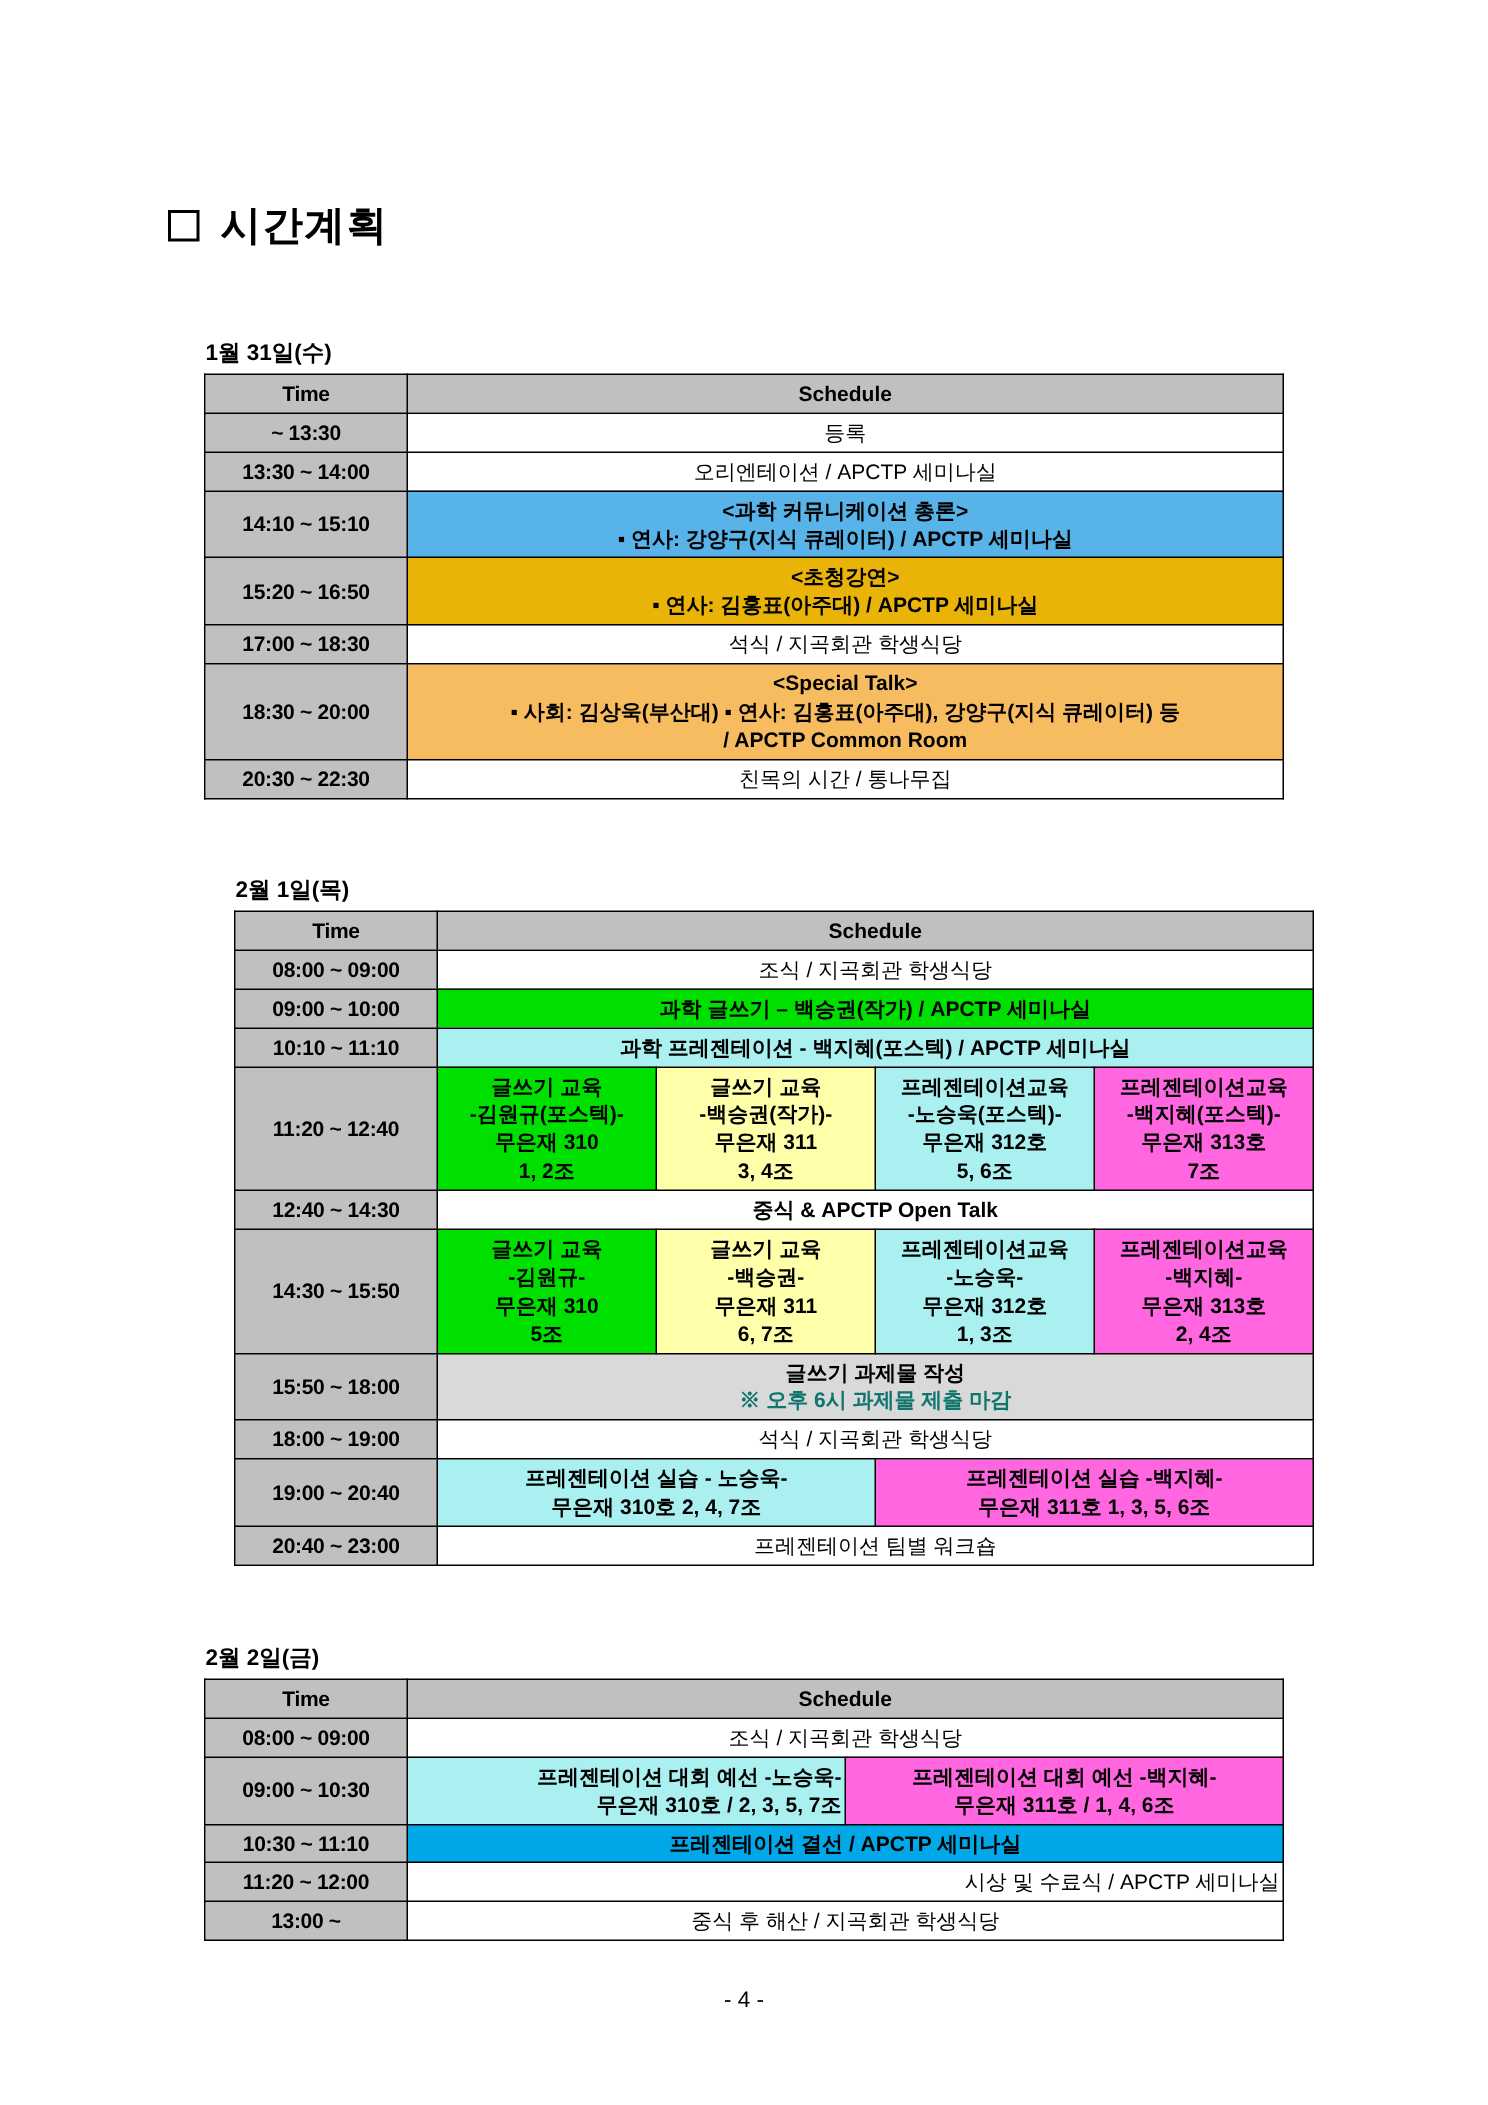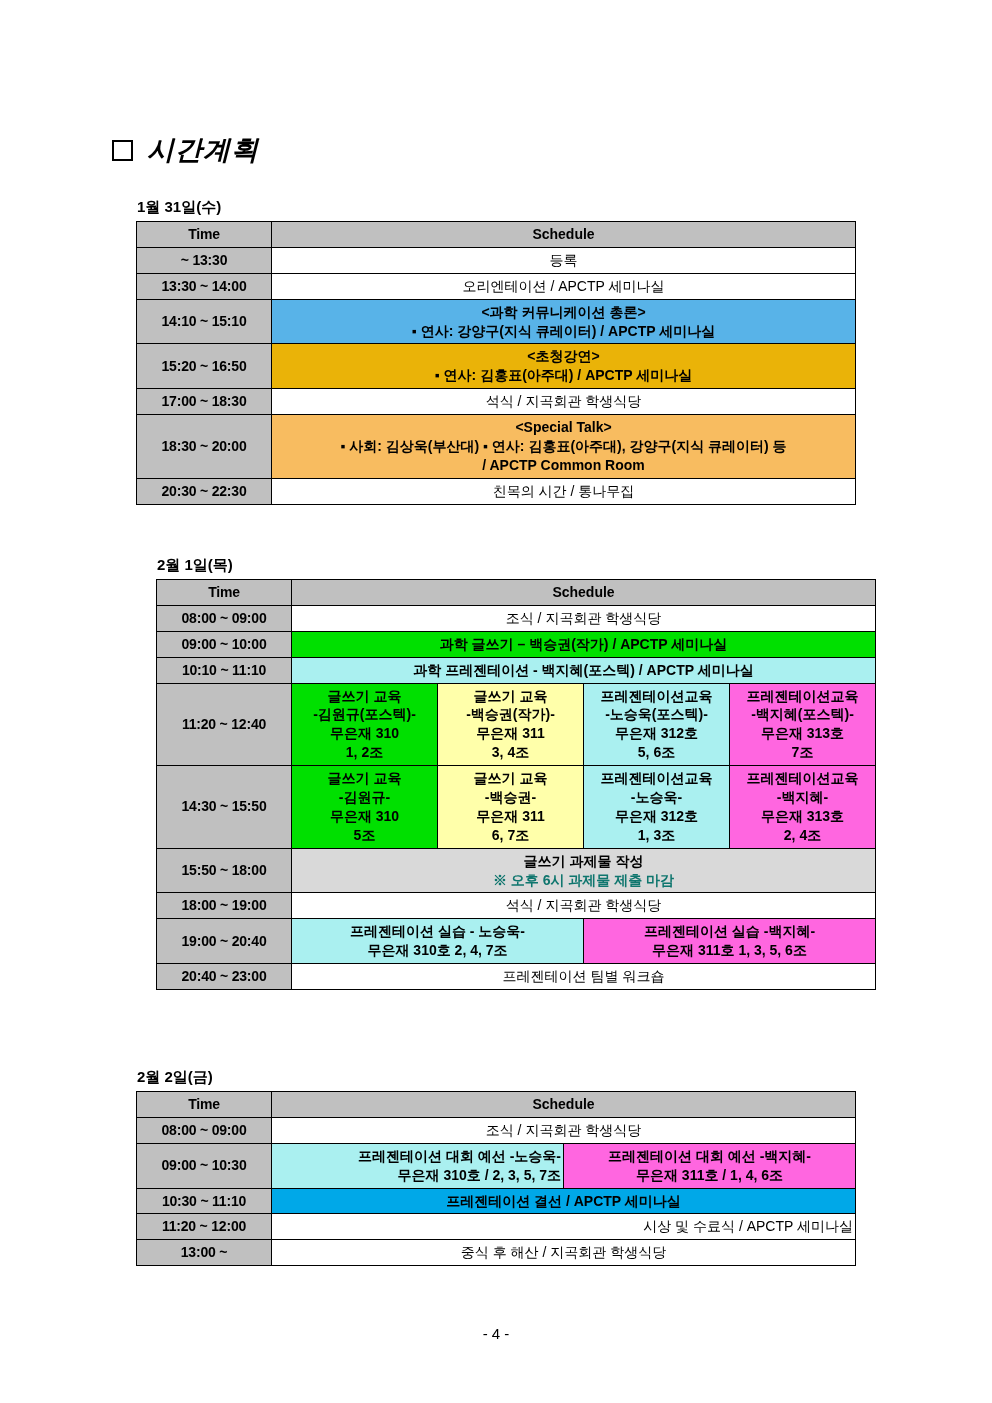--- a/index.html
+++ b/index.html
@@ -32,32 +32,32 @@
   .title-box {
     width: 21px;
     height: 21px;
     border: 2px solid #000;
     box-sizing: border-box;
   }
   .title-text {
     font-size: 27px;
     font-weight: bold;
     letter-spacing: 1px;
-    font-style: italic;
   }
   .section {
     position: absolute;
     left: 136px;
     width: 720px;
   }
   .day-label {
     font-size: 15px;
     font-weight: bold;
     margin-bottom: 4px;
     padding-left: 1px;
+    margin-top: 28px;
   }
   table.sched {
     border-collapse: collapse;
     width: 720px;
     table-layout: fixed;
   }
   table.sched td, table.sched th {
     border: 1px solid #000000;
     font-size: 14px;
     text-align: center;
@@ -207,20 +207,26 @@
               <span class="cell-line">5, 6조</span>
             </td>
             <td colspan="1" class="small" style="background: rgb(255, 102, 224); font-weight: bold;">
               <span class="cell-line">프레젠테이션교육</span>
               <span class="cell-line">-백지혜(포스텍)-</span>
               <span class="cell-line">무은재 313호</span>
               <span class="cell-line">7조</span>
             </td>
           </tr>
           <tr>
+            <td class="time-cell">12:40 ~ 14:30</td>
+            <td colspan="4" style="background: rgb(255, 255, 255); font-weight: bold;">
+              <span class="cell-line">중식 &amp; APCTP Open Talk</span>
+            </td>
+          </tr>
+          <tr>
             <td class="time-cell">14:30 ~ 15:50</td>
             <td colspan="1" class="small" style="background: rgb(0, 224, 0); font-weight: bold;">
               <span class="cell-line">글쓰기 교육</span>
               <span class="cell-line">-김원규-</span>
               <span class="cell-line">무은재 310</span>
               <span class="cell-line">5조</span>
             </td>
             <td colspan="1" class="small" style="background: rgb(255, 255, 170); font-weight: bold;">
               <span class="cell-line">글쓰기 교육</span>
               <span class="cell-line">-백승권-</span>

